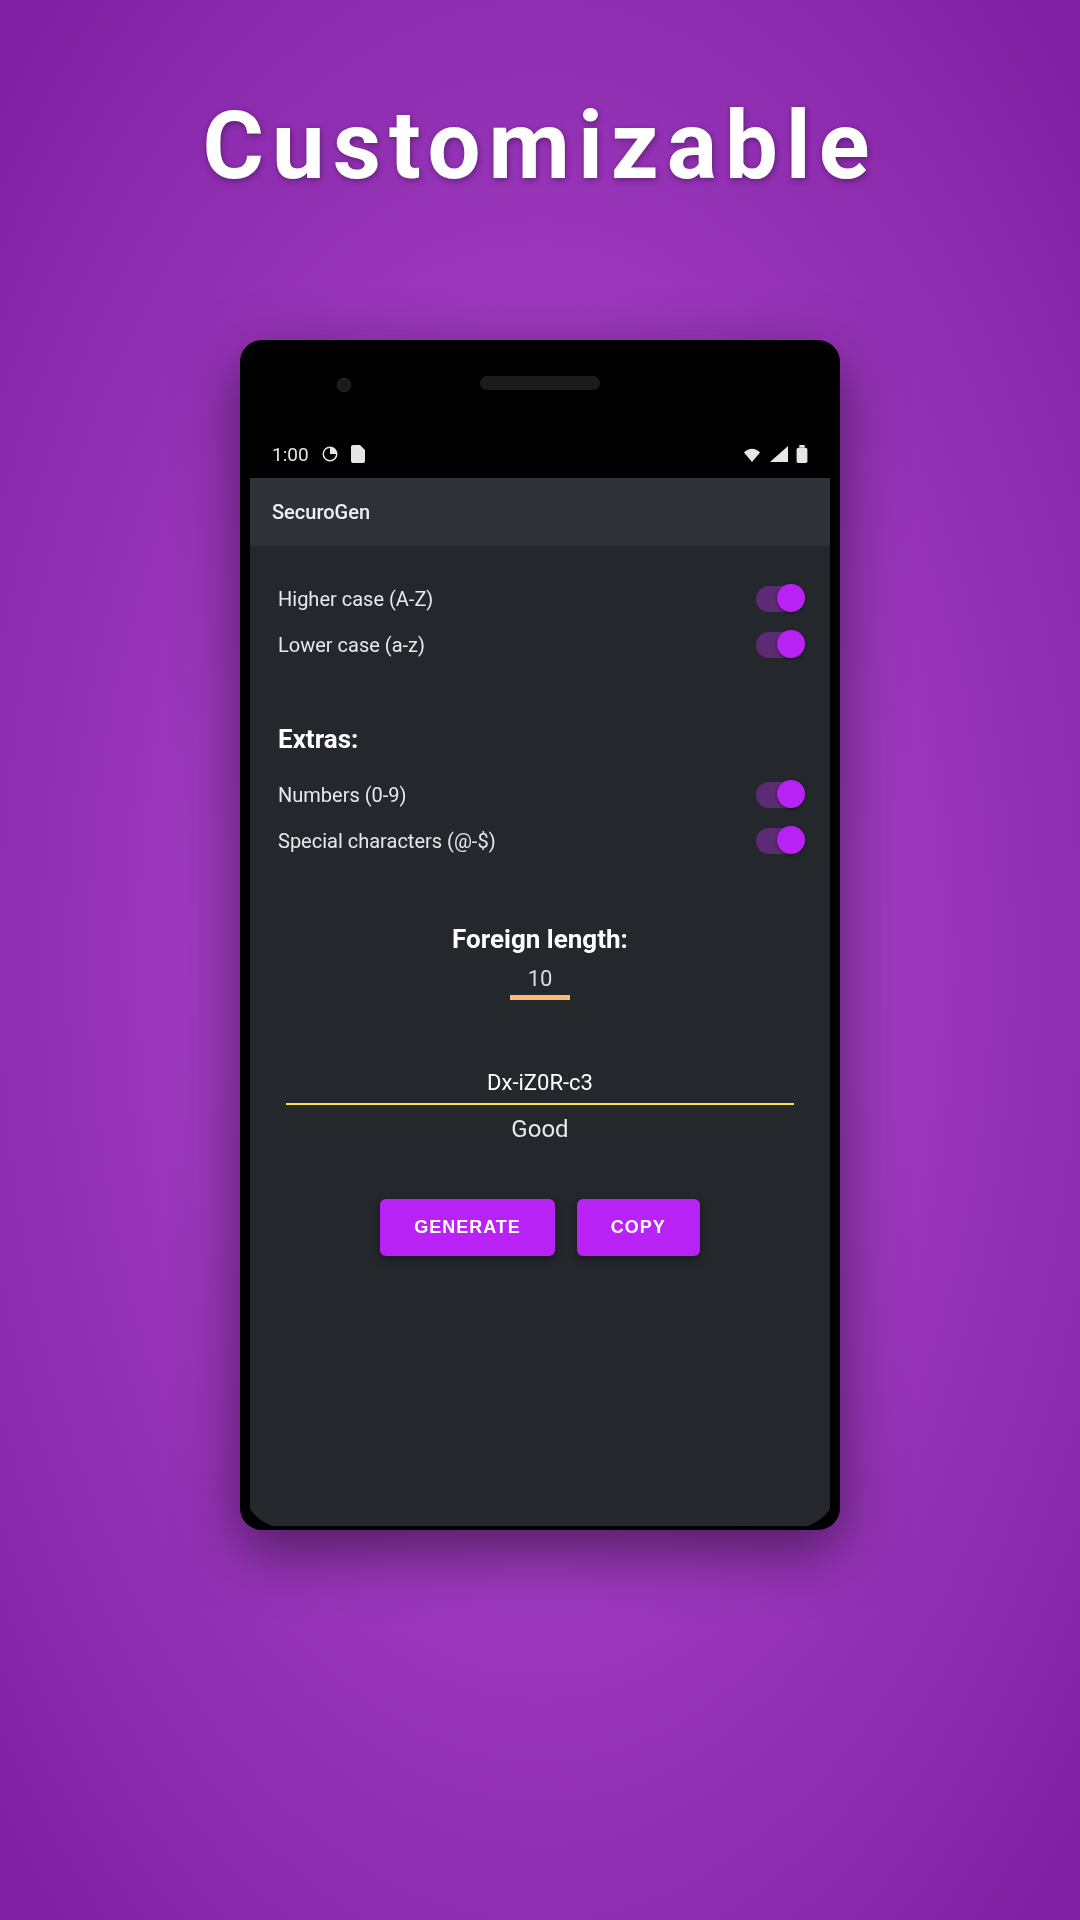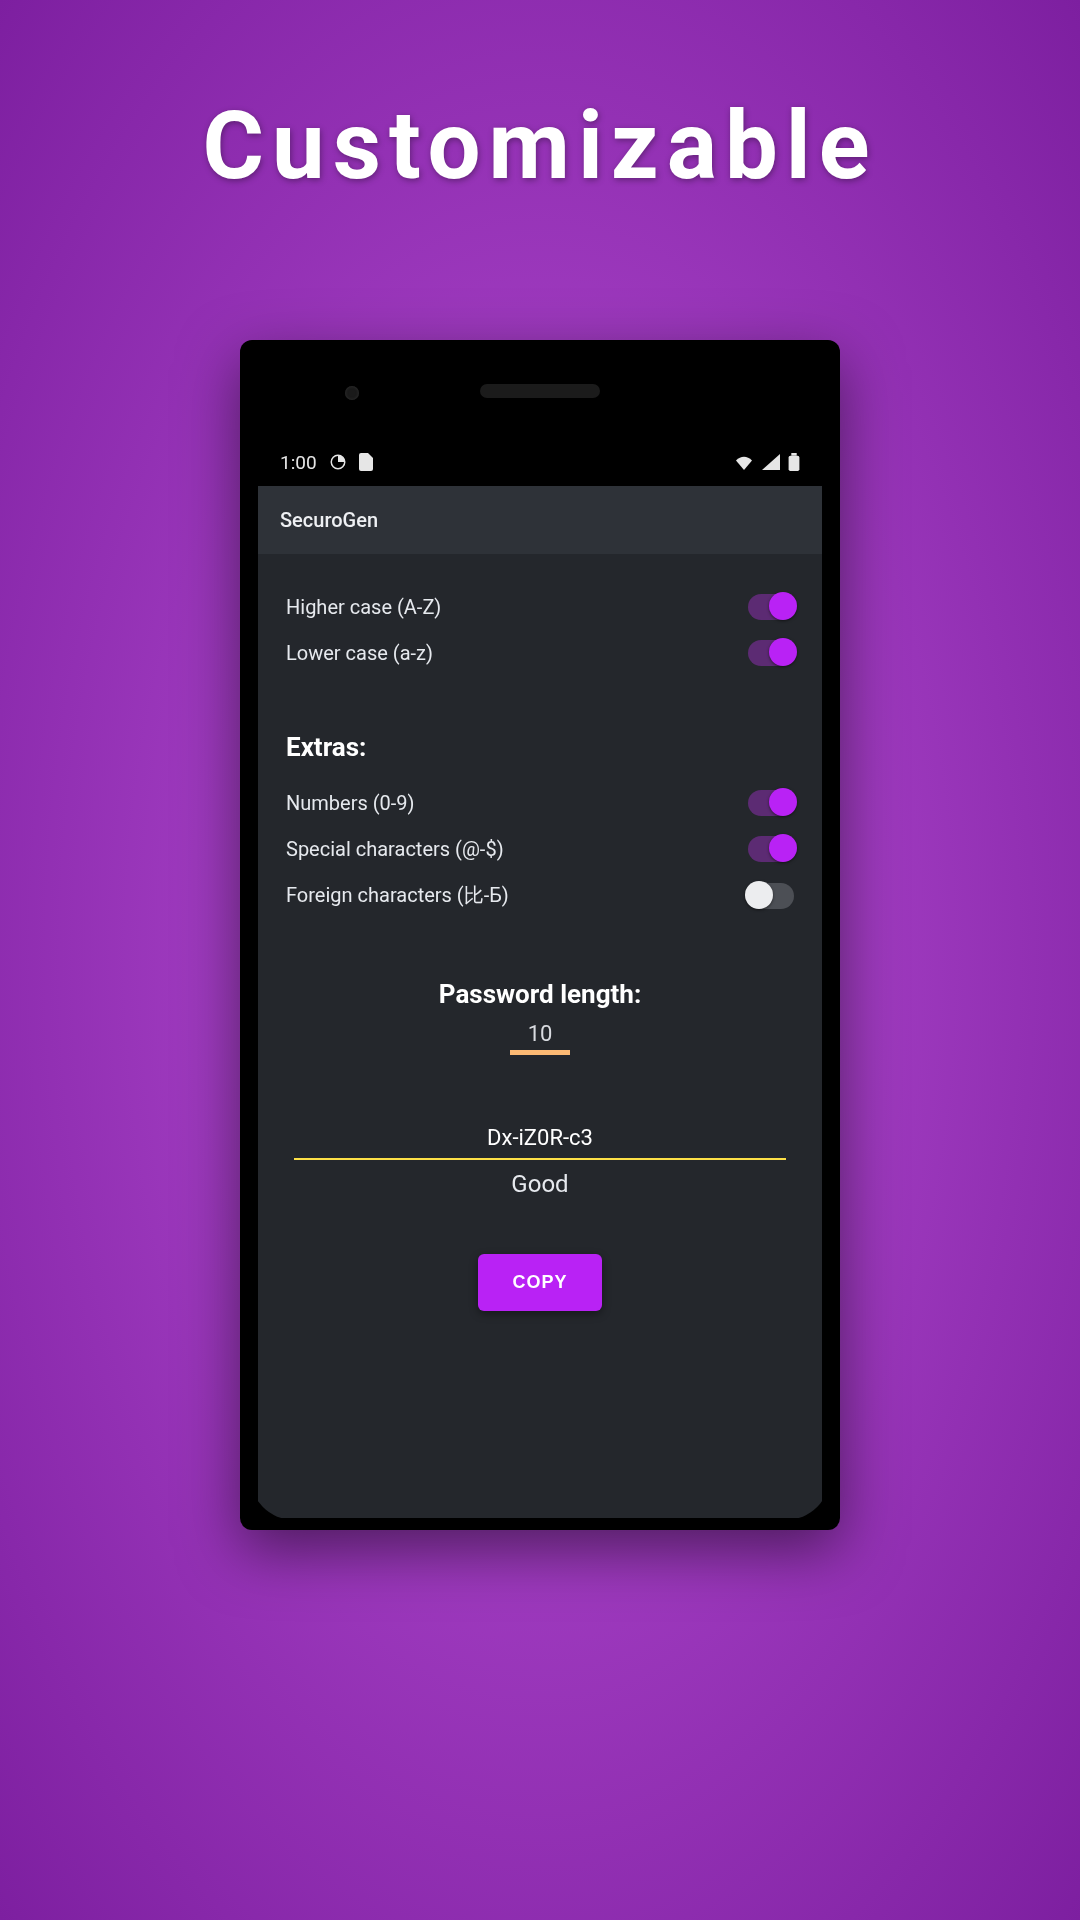--- a/index.html
+++ b/index.html
@@ -23,22 +23,22 @@
     text-shadow: 1px 2px 6px rgba(0,0,0,0.35);
   }
   .phone {
     position: absolute;
     left: 50%;
     transform: translateX(-50%);
     top: 340px;
     width: 600px;
     height: 1190px;
     background: #000;
-    border-radius: 12px;
-    padding: 10px;
+    border-radius: 22px;
+    padding: 2px;
     box-shadow: 0 20px 60px rgba(0,0,0,0.5);
   }
   .phone-inner {
     background: #000;
     border-radius: 44px;
     width: 100%;
     height: 100%;
     padding: 10px 8px 0 8px;
     position: relative;
     overflow: hidden;
@@ -265,32 +265,29 @@
       <div class="opt-row">
         <span class="opt-label">Numbers (0-9)</span>
         <div class="toggle on"></div>
       </div>
 
       <div class="opt-row">
         <span class="opt-label">Special characters (@-$)</span>
         <div class="toggle on"></div>
       </div>
 
-      <div class="opt-row">
-        <span class="opt-label">Foreign characters (比-Б)</span>
-        <div class="toggle off"></div>
-      </div>
-
-      <div class="pw-len-title">Password length:</div>
+
+      <div class="pw-len-title">Foreign length:</div>
       <div class="pw-len-input">10</div>
 
       <div class="result-block">
         <div class="pw-output">Dx-iZ0R-c3</div>
         <div class="pw-strength">Good</div>
       </div>
 
       <div class="btn-row">
+        <button class="btn">GENERATE</button>
         <button class="btn">COPY</button>
       </div>
 
     </div>
   </div>
 </div>
 
 </body></html>

